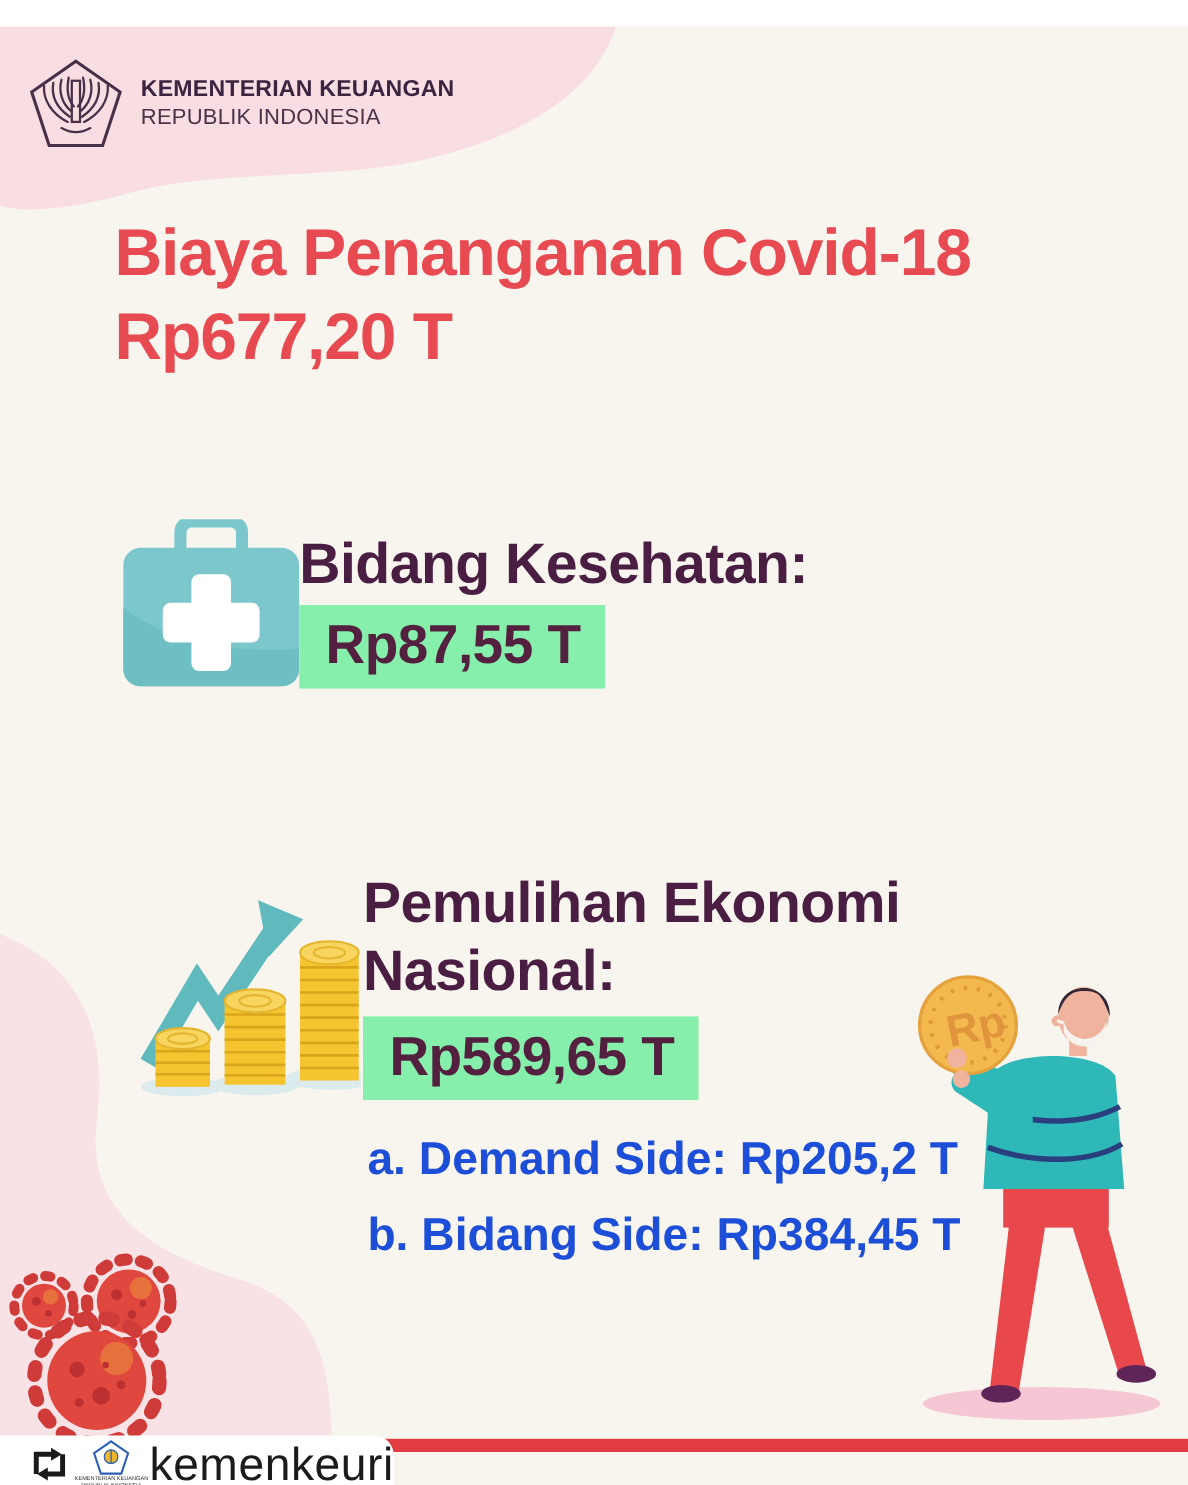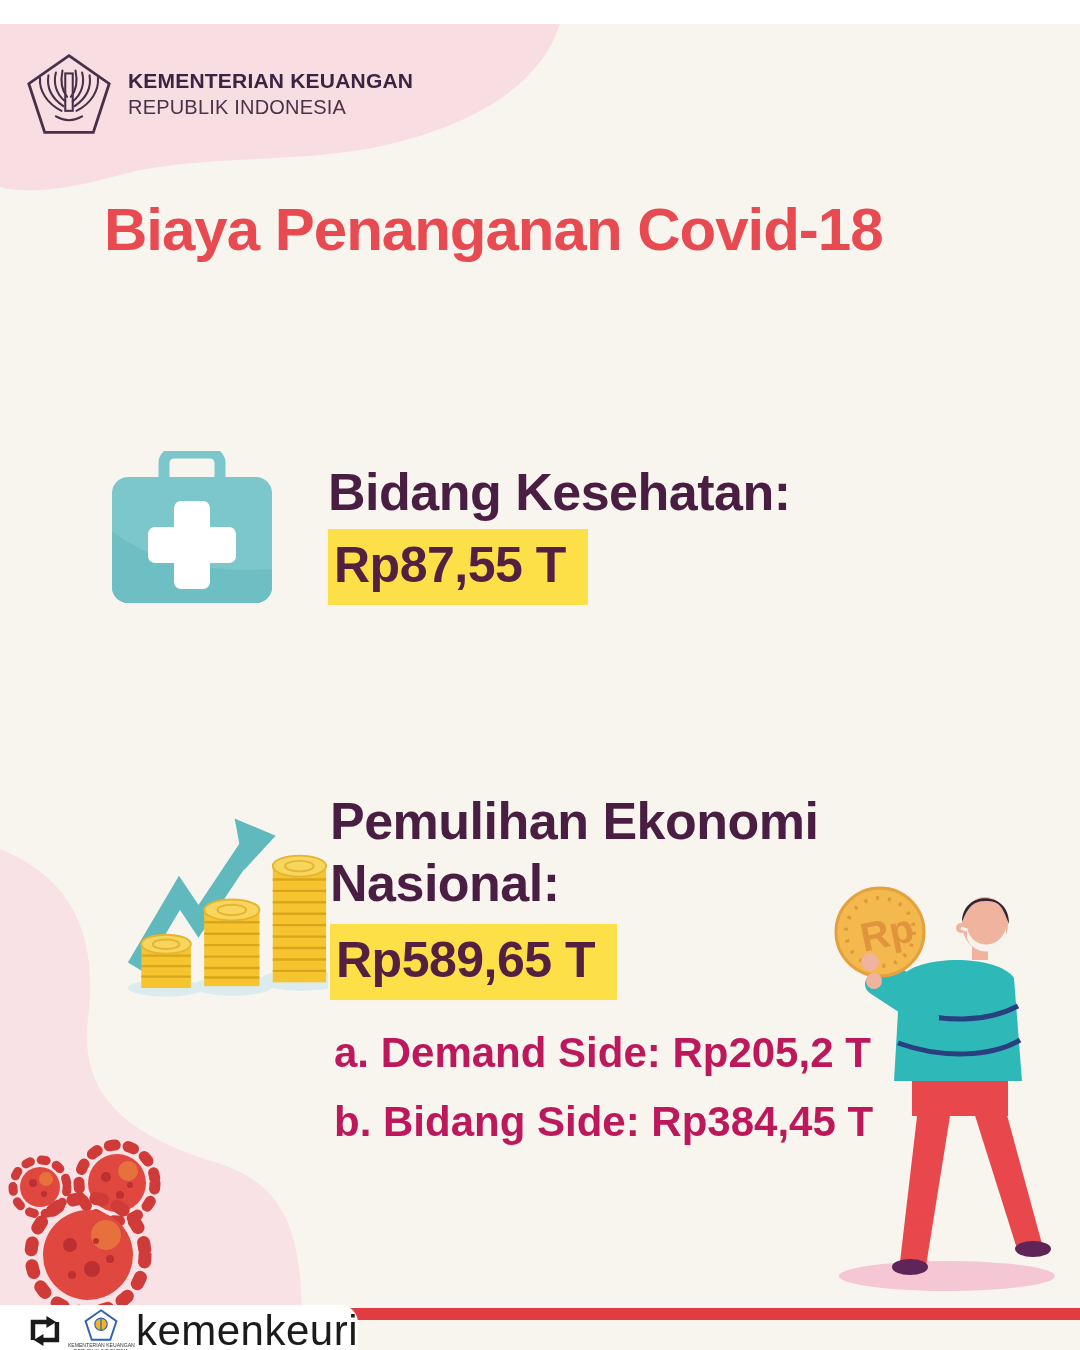--- a/index.html
+++ b/index.html
@@ -18,29 +18,29 @@
   
   .header{left:26px;top:28px;display:flex;align-items:center;gap:16px;}
   .header-text .ministry{font-size:21px;font-weight:bold;color:#3c2440;letter-spacing:.2px;}
   .header-text .country{font-size:20px;color:#4a3247;margin-top:3px;letter-spacing:.2px;}
 
   
   .title{left:104px;top:168px;color:#e84a52;font-weight:bold;font-size:60px;line-height:76px;letter-spacing:-1px;}
 
   
   .section{display:flex;align-items:flex-start;}
-  .section-health{left:112px;top:427px;gap:56px;}
+  .section-health{left:112px;top:448px;}
   .section-economy{left:128px;top:748px;gap:2px;}
   .sec-label{font-size:52px;line-height:62px;font-weight:bold;color:#4a1e42;letter-spacing:-.5px;white-space:nowrap;}
-  .sec-value{display:inline-block;margin-top:6px;background:#fde047;color:#54203f;
+  .sec-value{display:inline-block;margin-top:6px;background:#86efac;color:#54203f;
              font-size:50px;font-weight:bold;letter-spacing:-.5px;
-             padding:7px 22px 11px 6px;}
+             padding:7px 22px 11px 24px;}
   .econ-value{margin-top:10px;}
   .sub-items{margin:32px 0 0 4px;padding:0;list-style:none;}
-  .sub-items li{font-size:42px;line-height:42px;font-weight:bold;color:#be185d;margin-bottom:27px;white-space:nowrap;}
+  .sub-items li{font-size:42px;line-height:42px;font-weight:bold;color:#1d4ed8;margin-bottom:27px;white-space:nowrap;}
 
   
   .footer-line{left:0;top:1284px;width:1080px;height:12px;background:#e13c42;}
   .footer-box{left:0;top:1281px;width:358px;height:52px;background:#ffffff;
               border-top-right-radius:18px;display:flex;align-items:center;
               padding-left:24px;box-sizing:border-box;gap:4px;}
   .footer-handle{font-size:42px;color:#1b1b1b;letter-spacing:.5px;}
   .mini-logo-wrap{display:flex;flex-direction:column;align-items:center;width:62px;}
   .mini-caption{font-size:6px;line-height:6px;color:#333;white-space:nowrap;transform:scale(.85);}
 </style>
@@ -99,20 +99,21 @@
       </g>
     </svg>
     <div class="header-text">
       <div class="ministry">KEMENTERIAN KEUANGAN</div>
       <div class="country">REPUBLIK INDONESIA</div>
     </div>
   </div>
 
   <div class="abs title">
     <div>Biaya Penanganan Covid-18</div>
+    <div>Rp677,20 T</div>
   </div>
 
   <div class="abs section section-health">
     <svg width="160" height="152" viewBox="0 0 160 152">
       <rect x="52" y="2" width="56" height="36" rx="10" fill="none" stroke="#7cc7cc" stroke-width="11"></rect>
       <rect x="0" y="26" width="160" height="126" rx="16" fill="#7cc7cc"></rect>
       <path d="M0,80 C40,112 100,122 160,118 L160,136 A16,16 0 0 1 144,152 L16,152 A16,16 0 0 1 0,136 Z" fill="#6ebfc4"></path>
       <rect x="62" y="50" width="36" height="88" rx="7" fill="#ffffff"></rect>
       <rect x="36" y="76" width="88" height="36" rx="7" fill="#ffffff"></rect>
     </svg>

